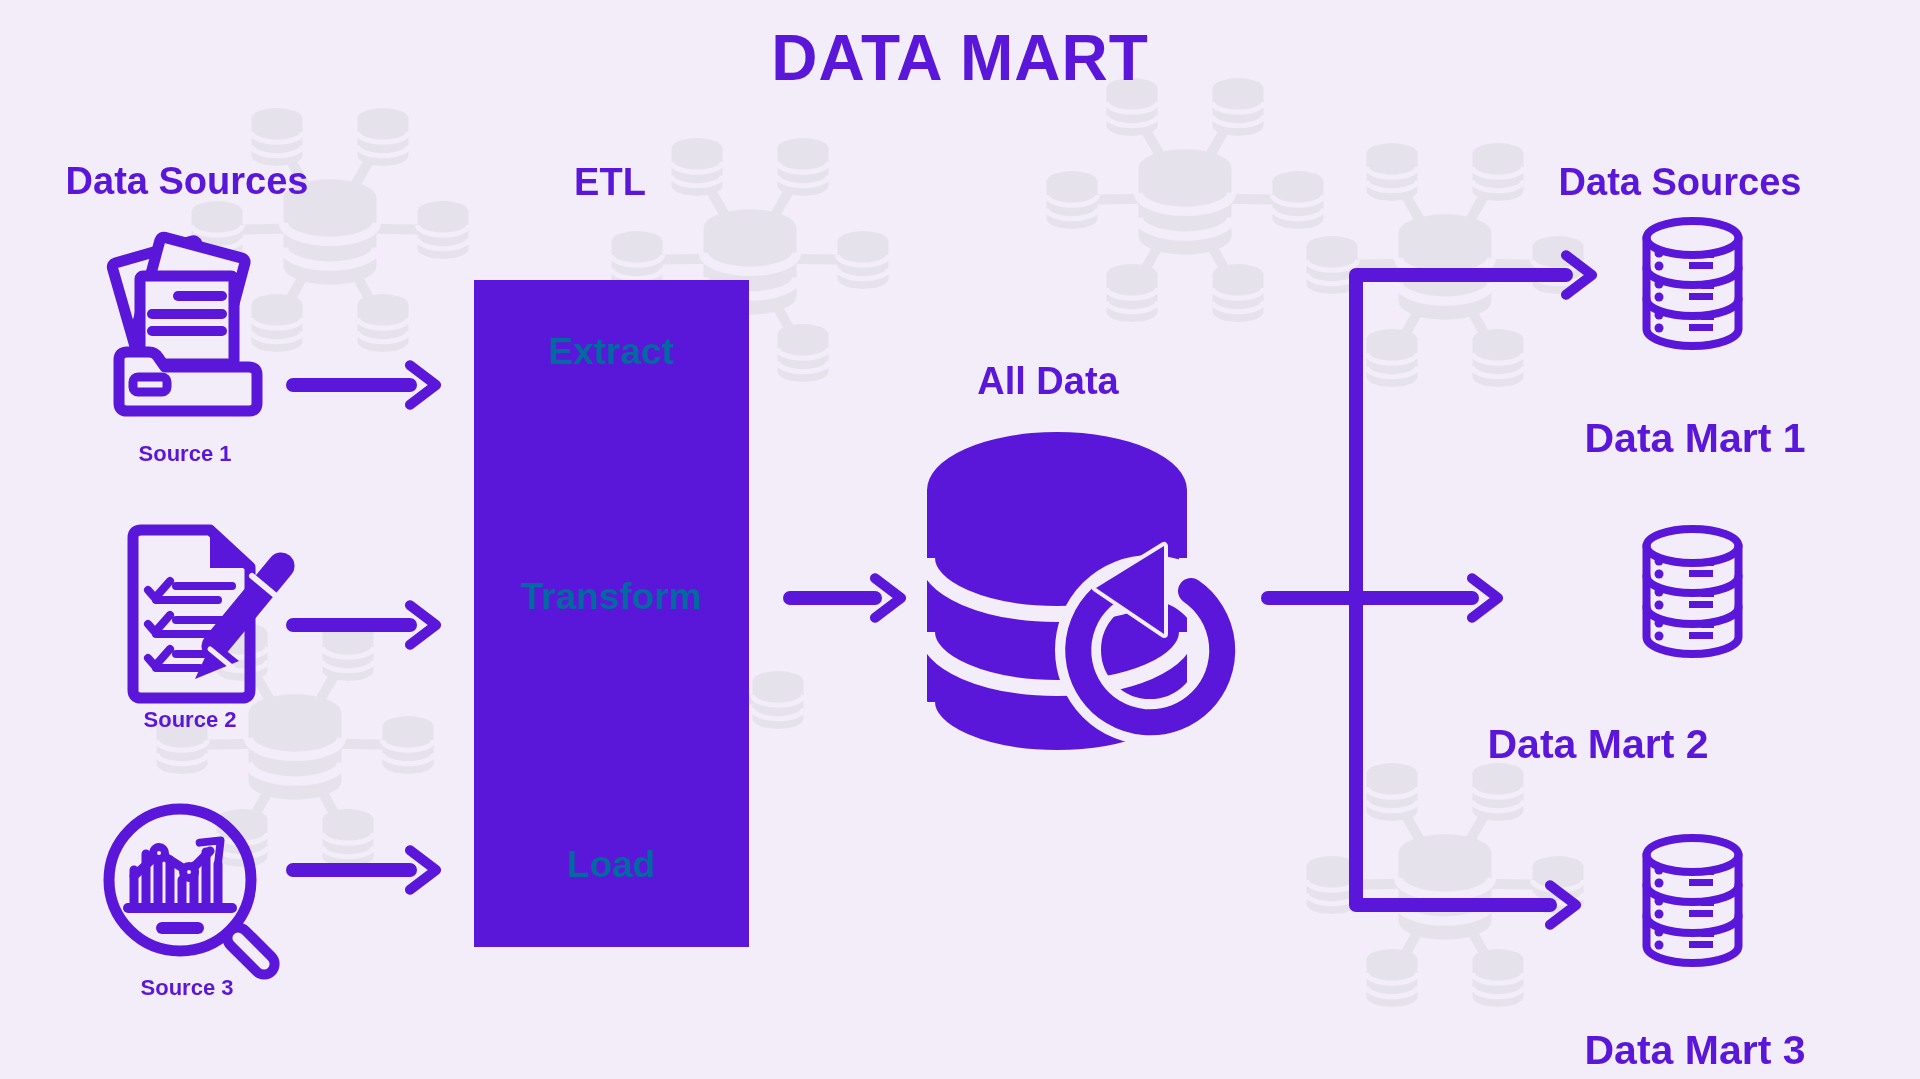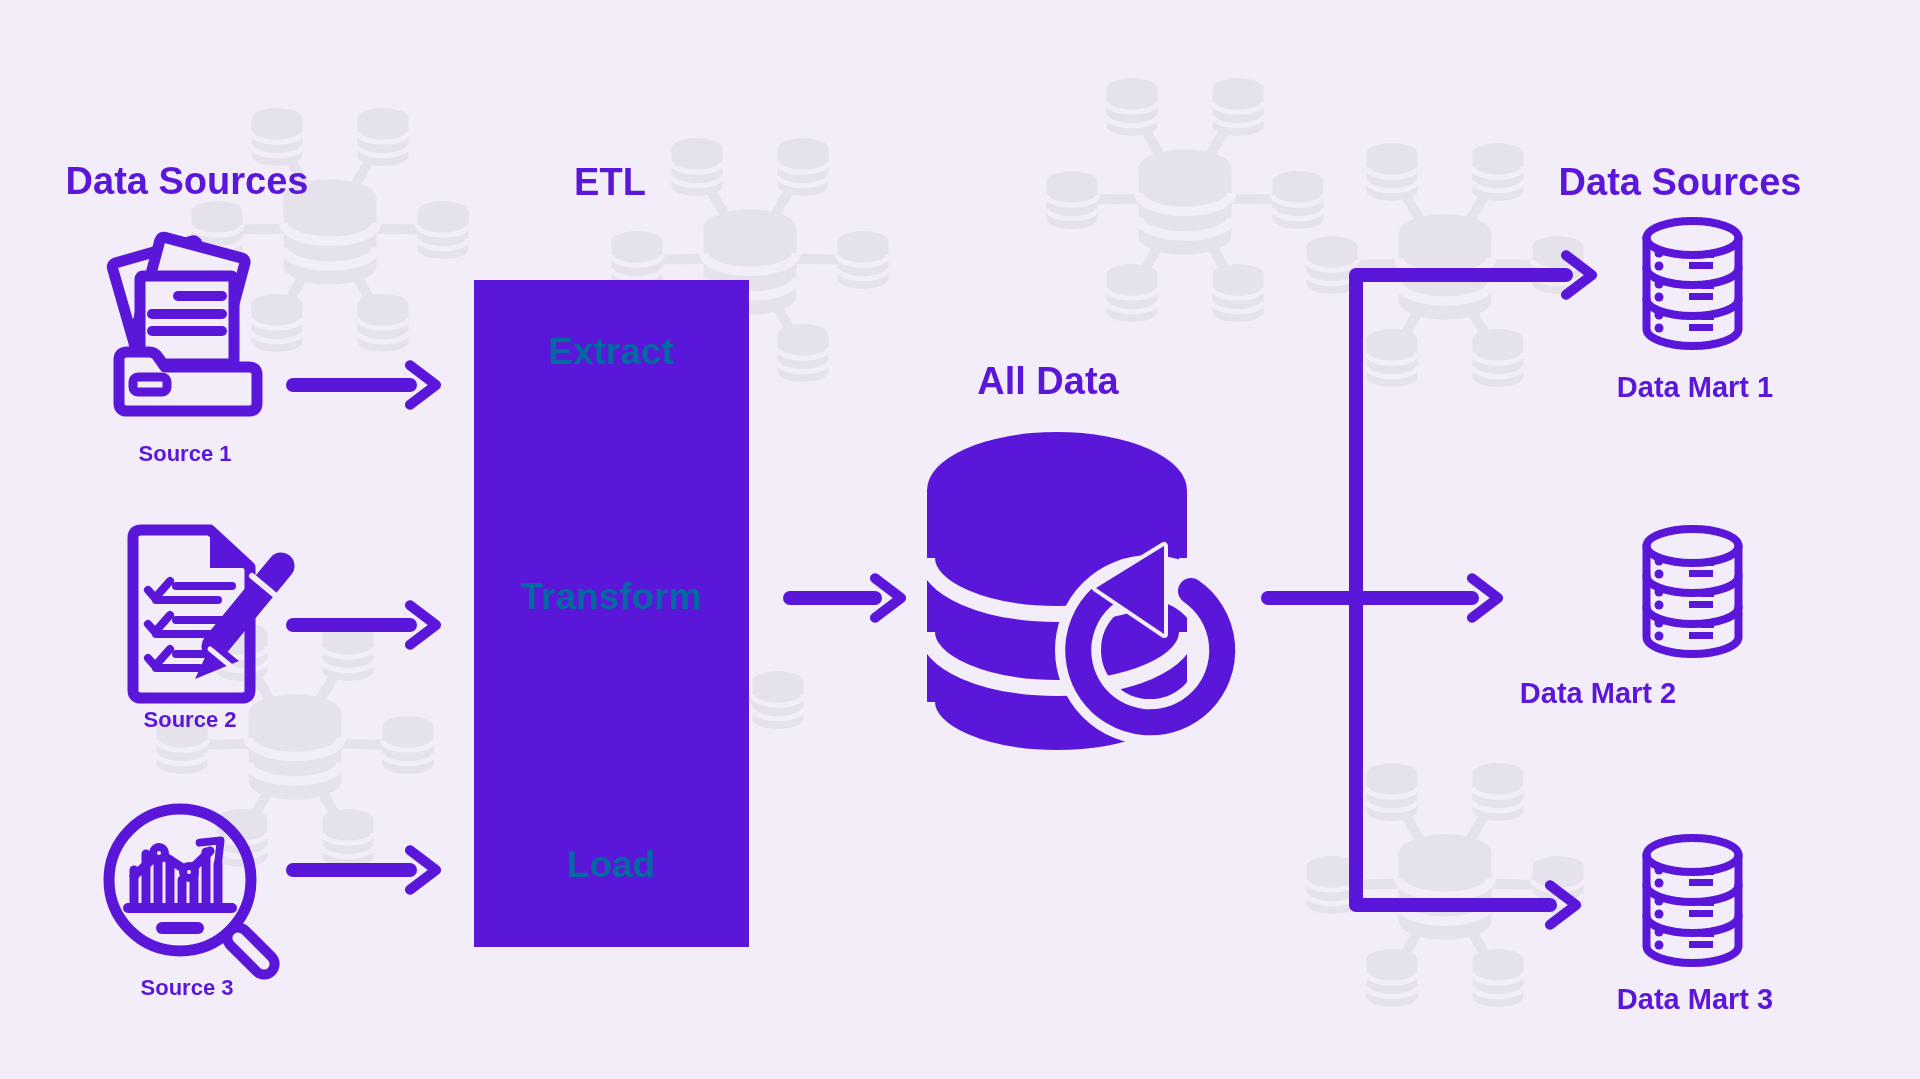--- a/index.html
+++ b/index.html
@@ -15,21 +15,21 @@
     position:absolute;
     transform:translateX(-50%);
     color:#5a16d9;
     font-weight:700;
     white-space:nowrap;
     line-height:1.15;
   }
   .title{font-size:64px;letter-spacing:1px;}
   .heading{font-size:38px;}
   .src-label{font-size:22px;}
-  .mart-label{font-size:29px;}
+  .mart-label{font-size:41px;margin-top:44px;}
   .step{
     position:absolute;
     transform:translateX(-50%);
     color:#0369a1;
     font-weight:700;
     font-size:37px;
     white-space:nowrap;
   }
   .etl-box{
     position:absolute;
@@ -187,20 +187,21 @@
       <polygon points="1096,588 1164,546 1164,634" fill="#5a16d9" stroke="#f2edf9" stroke-width="8" stroke-linejoin="round" paint-order="stroke"></polygon>
     </g>
 
     <use href="#dm" transform="translate(1639 216)"></use>
     <use href="#dm" transform="translate(1639 524)"></use>
     <use href="#dm" transform="translate(1639 833)"></use>
   </svg>
 
   <div class="etl-box"></div>
 
+  <div class="lbl title" style="left:960px;top:22px;">DATA MART</div>
 
   <div class="lbl heading" style="left:187px;top:160px;">Data Sources</div>
 
   <div class="lbl heading" style="left:610px;top:161px;">ETL</div>
 
   <div class="lbl heading" style="left:1680px;top:161px;">Data Sources</div>
 
   <div class="lbl heading" style="left:1048px;top:360px;">All Data</div>
 
   <div class="step" style="left:611px;top:331px;">Extract</div>

